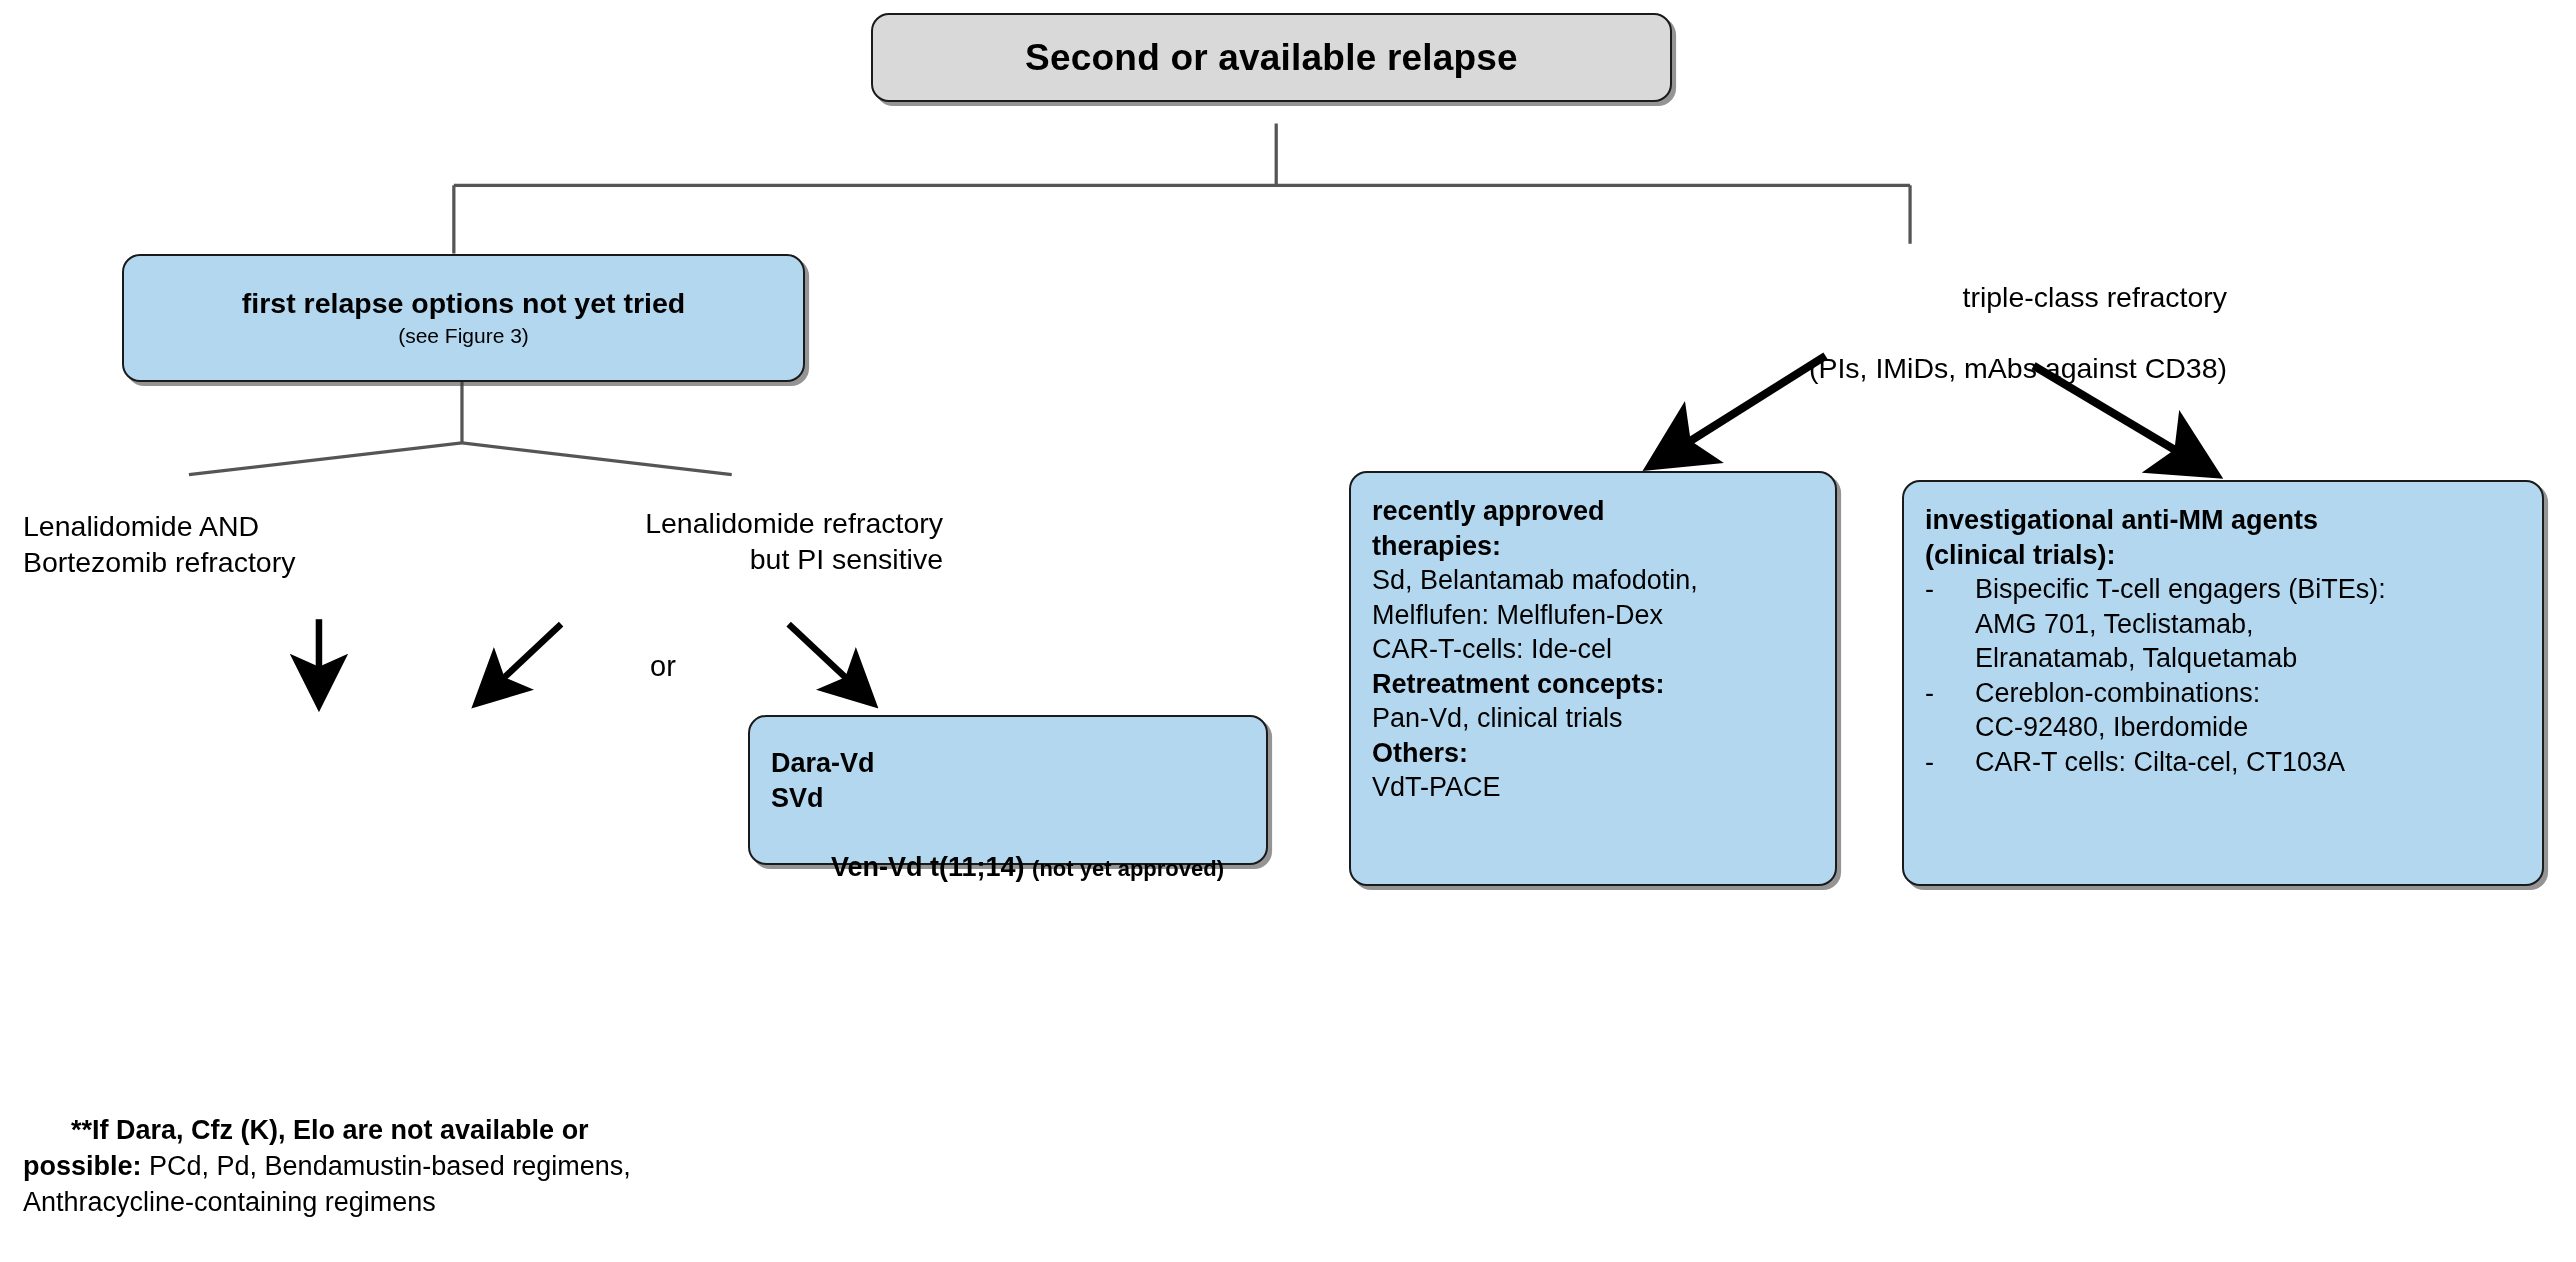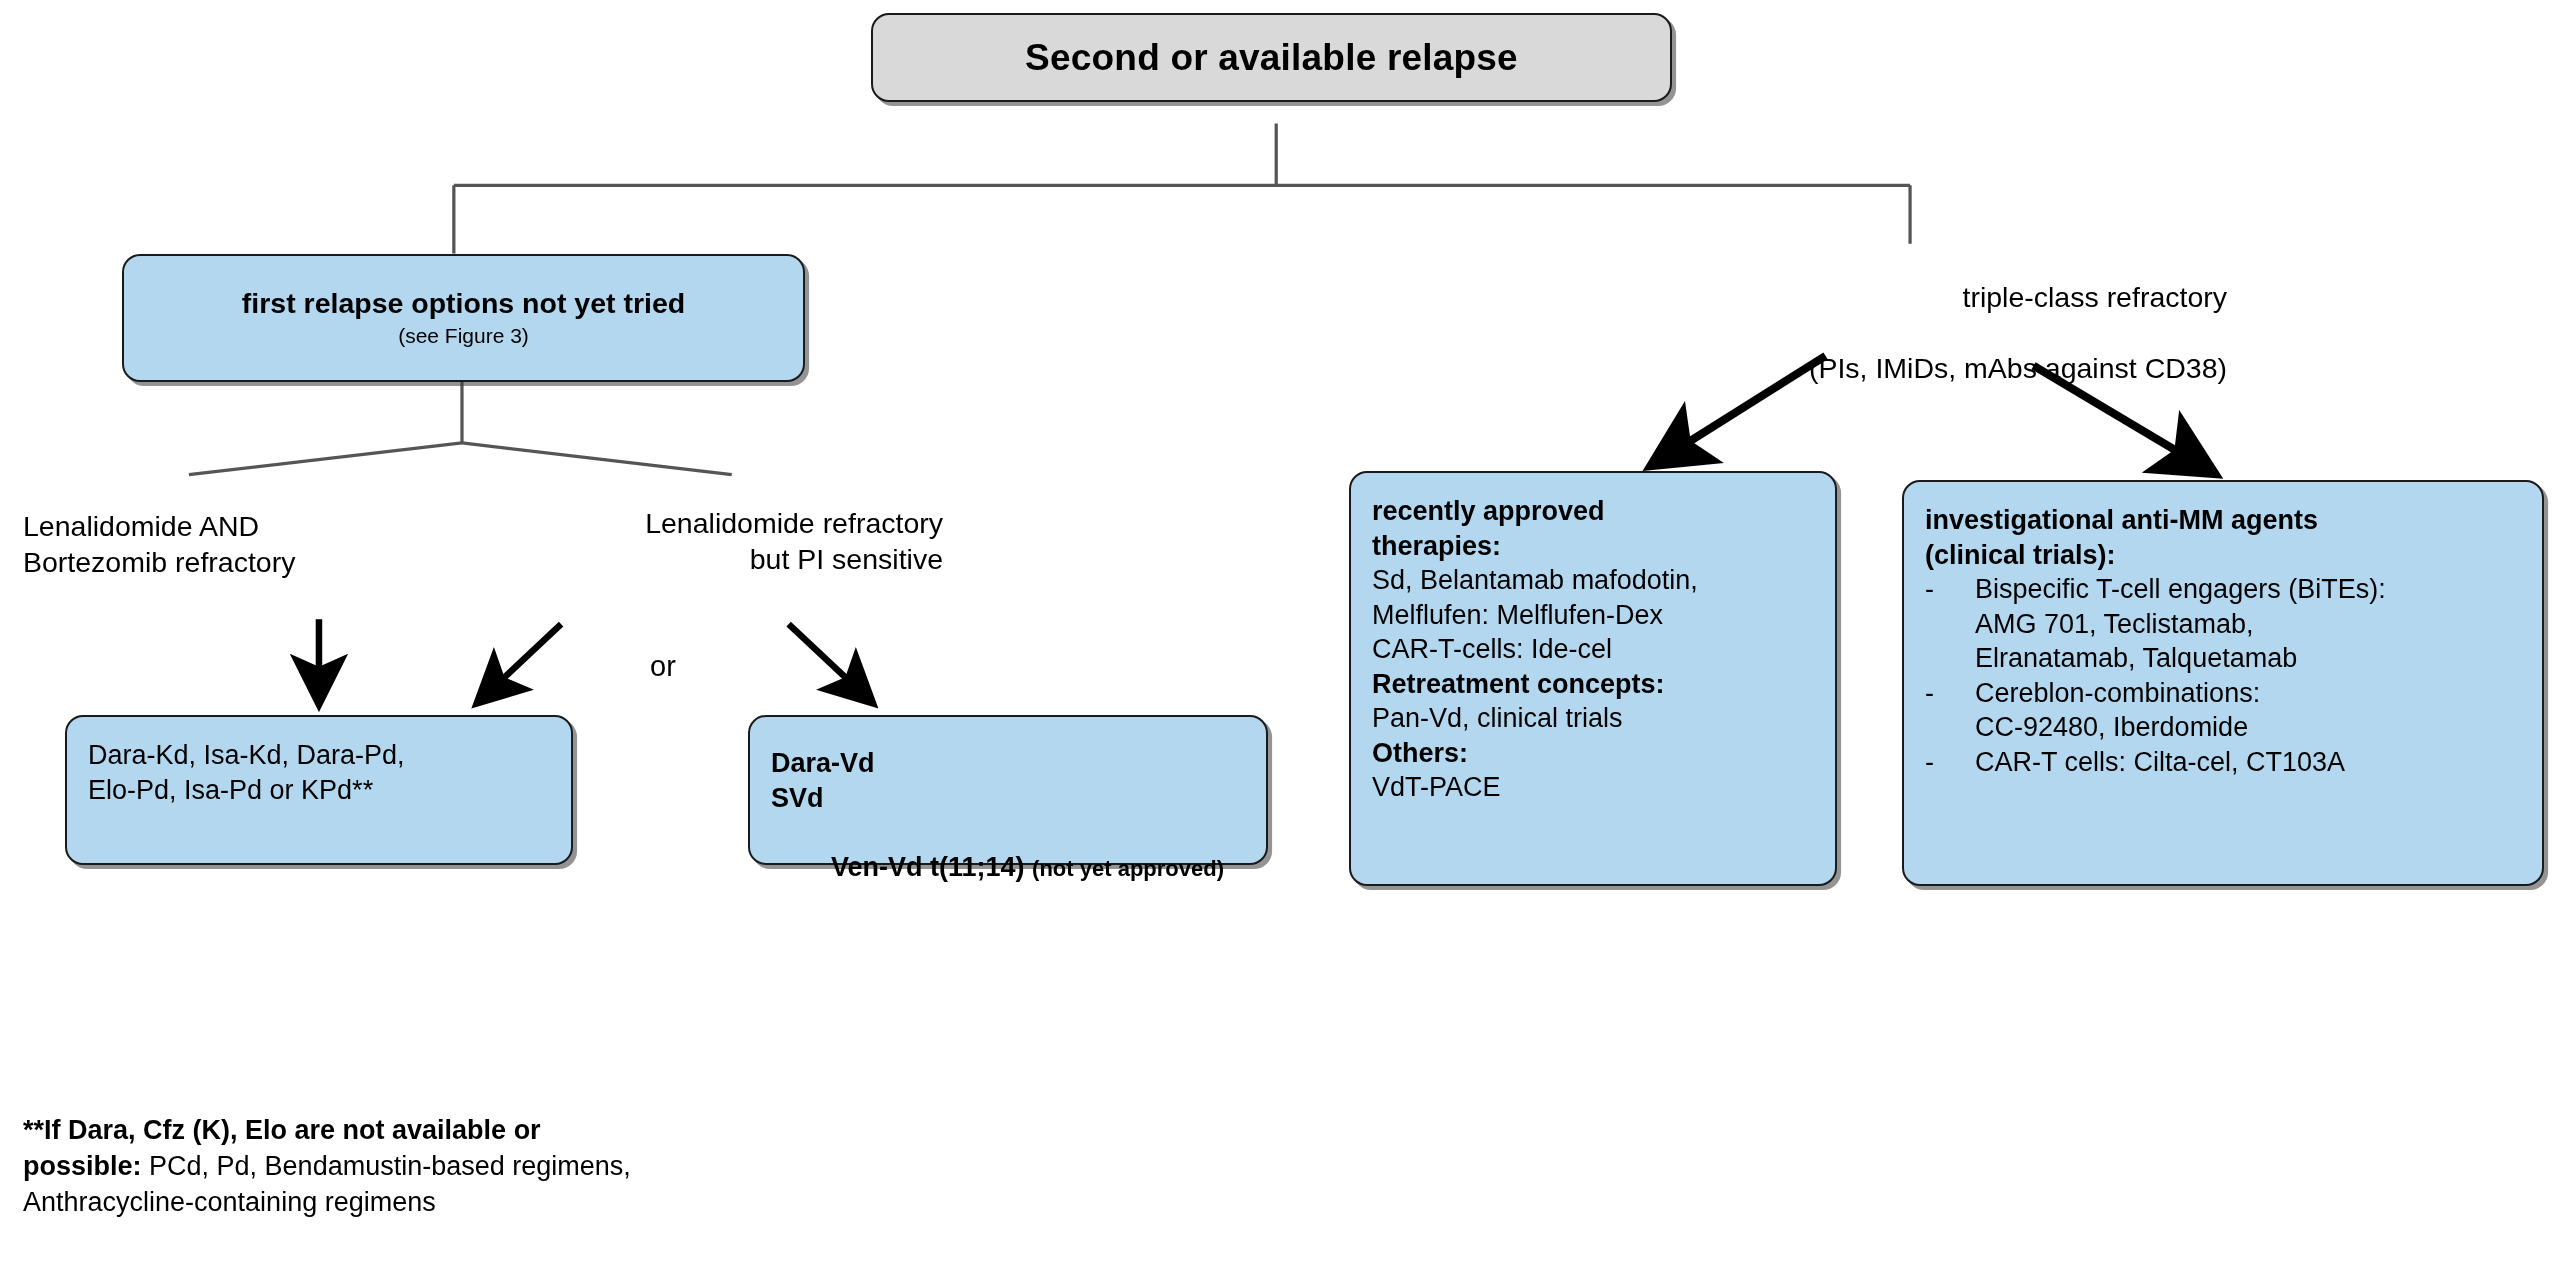--- a/index.html
+++ b/index.html
@@ -146,26 +146,20 @@
   </div>
 
   <div class="plain-label" style="left:23px; top:509px; width:520px;">Lenalidomide AND
 Bortezomib refractory</div>
 
   <div class="plain-label label-center" style="left:520px; top:506px; width:423px;">Lenalidomide refractory
 but PI sensitive</div>
 
   <div class="or-label" style="left:650px; top:650px;">or</div>
 
-  <div class="node node-blue" style="left:65px; top:715px; width:508px; height:150px;">
-    <div class="box-body">
-      <div class="line-row">Dara-Kd, Isa-Kd, Dara-Pd,</div>
-      <div class="line-row">Elo-Pd, Isa-Pd or KPd**</div>
-    </div>
-  </div>
 
   <div class="node node-blue" style="left:748px; top:715px; width:520px; height:150px;">
     <div class="box-body" style="padding-top:29px;font-weight:bold;">
       <div class="line-row">Dara-Vd</div>
       <div class="line-row">SVd</div>
       <div class="line-row">
         <span>Ven-Vd t(11;14) </span><span class="sm">(not yet approved)</span>
       </div>
     </div>
   </div>
@@ -203,19 +197,19 @@
       </div>
 
       <div class="bullet-row">
         <span class="bullet-dash">-</span>
         <span class="bullet-text">CAR-T cells: Cilta-cel, CT103A</span>
       </div>
     </div>
   </div>
 
   <div class="footnote" style="left:23px; top:1112px; width:1057px;">
-    <span class="b" style="white-space:pre-line;">**If Dara, Cfz (K), Elo are not available or
+    <span class="b" style="white-space:pre-line;margin-left:48px;">**If Dara, Cfz (K), Elo are not available or
 possible:</span><span> PCd, Pd, Bendamustin-based regimens,</span>
     <div>Anthracycline-containing regimens</div>
   </div>
 
 </div>
 
 
 </body></html>

